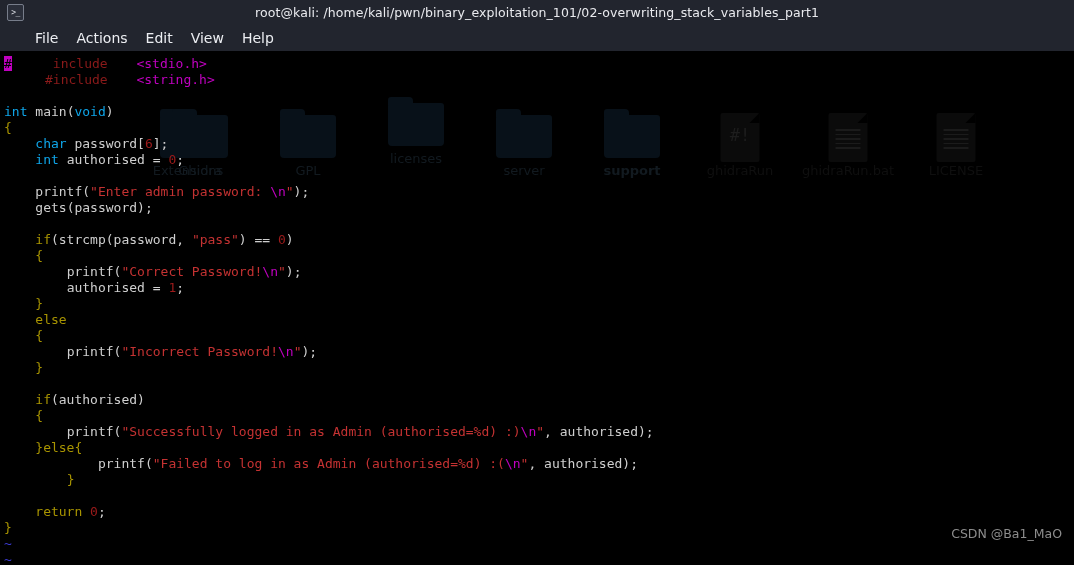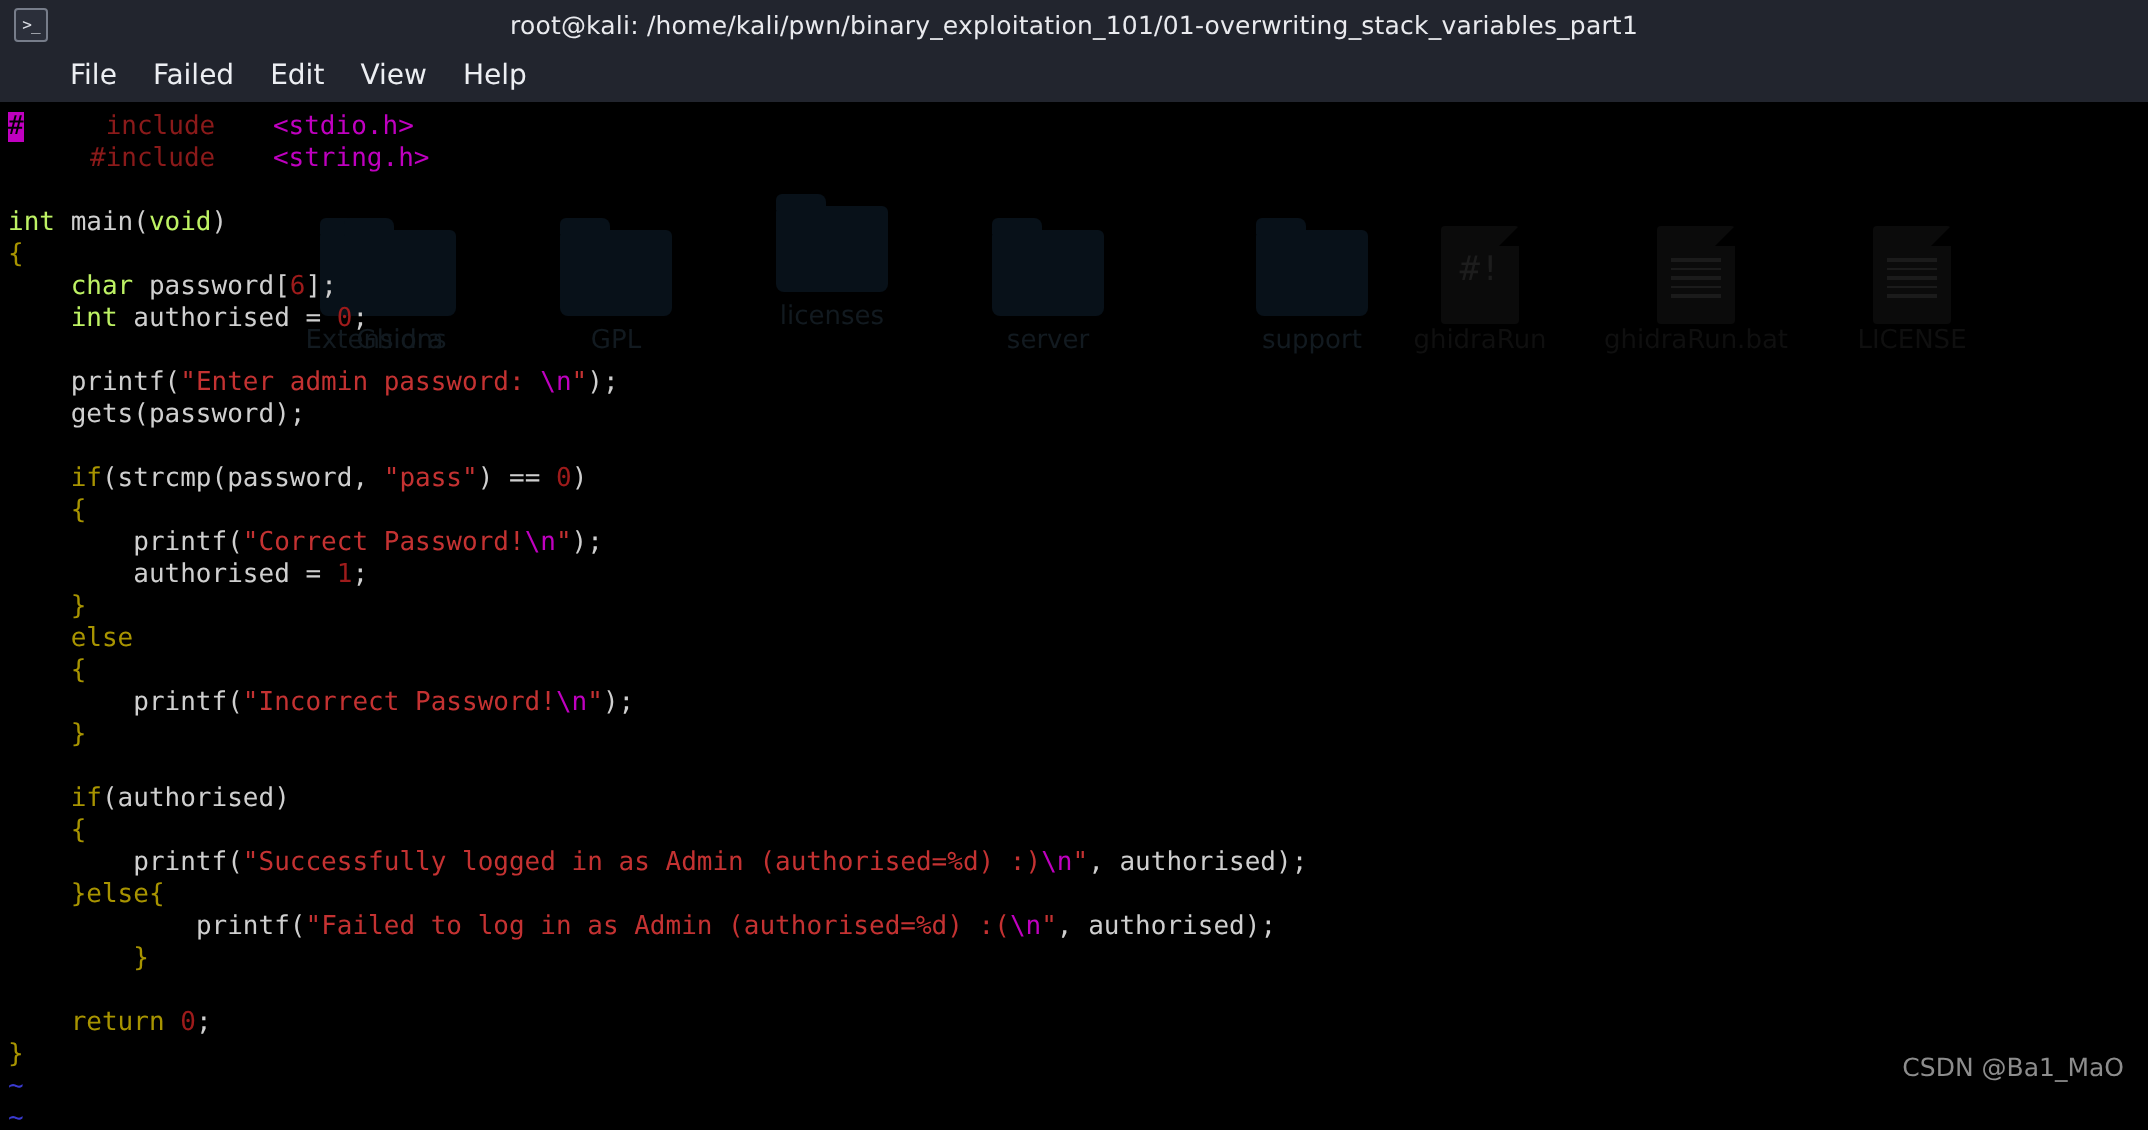--- a/index.html
+++ b/index.html
@@ -174,21 +174,21 @@
     font-family: "DejaVu Sans Mono", monospace;
     font-size: 13px;
     line-height: 16px;
     color: #cfcfcf;
     white-space: pre;
     letter-spacing: 0px;
   }
   .code .ln { display: block; height: 16px; }
 
   
-  .k-type    { color: #bef264; margin-top: 20px; }          
+  .k-type    { color: #0ea5e9; margin-top: 20px; }          
   .k-stmt    { color: #a89400; }          
   .k-pre     { color: #8b1a1a; margin-left: 41px; }          
   .k-hdr     { color: #c000c0; margin-left: 21px; }          
   .k-str     { color: #c43232; }          
   .k-esc     { color: #c000c0; }          
   .k-num     { color: #9e1b1b; }          
   .k-plain   { color: #cfcfcf; }
   .k-brace   { color: #a89400; }
   .k-tilde   { color: #3a3ad0; }
   .cursor {
@@ -206,26 +206,26 @@
     white-space: nowrap;
   }
 </style>
 </head>
 <body>
 
 <div id="screen">
 
   <div class="titlebar">
     <div class="term-icon">&gt;_</div>
-    <div class="title-text">root@kali: /home/kali/pwn/binary_exploitation_101/01-overwriting_stack_variables_part1</div>
+    <div class="title-text">root@kali: /home/kali/pwn/binary_exploitation_101/02-overwriting_stack_variables_part1</div>
   </div>
 
   <div class="menubar">
     <div class="menu-item">File</div>
-    <div class="menu-item">Failed</div>
+    <div class="menu-item">Actions</div>
     <div class="menu-item">Edit</div>
     <div class="menu-item">View</div>
     <div class="menu-item">Help</div>
   </div>
 
   <div class="terminal">
 
     <div class="desk-layer" id="desk-layer">
         <div class="desk-icon" style="left: 134px; top: 56px;">
           <div class="glyph">
@@ -250,21 +250,21 @@
             <div class="folder"></div>
           </div>
           <div class="lbl">licenses</div>
         </div>
         <div class="desk-icon" style="left: 470px; top: 56px;">
           <div class="glyph">
             <div class="folder"></div>
           </div>
           <div class="lbl">server</div>
         </div>
-        <div class="desk-icon" style="left: 602px; top: 56px;">
+        <div class="desk-icon" style="left: 578px; top: 56px; font-weight: bold;">
           <div class="glyph">
             <div class="folder"></div>
           </div>
           <div class="lbl">support</div>
         </div>
         <div class="desk-icon file" style="left: 686px; top: 56px;">
           <div class="glyph">
             <div class="filedoc">
               <div class="shebang">#!</div>
             </div>

